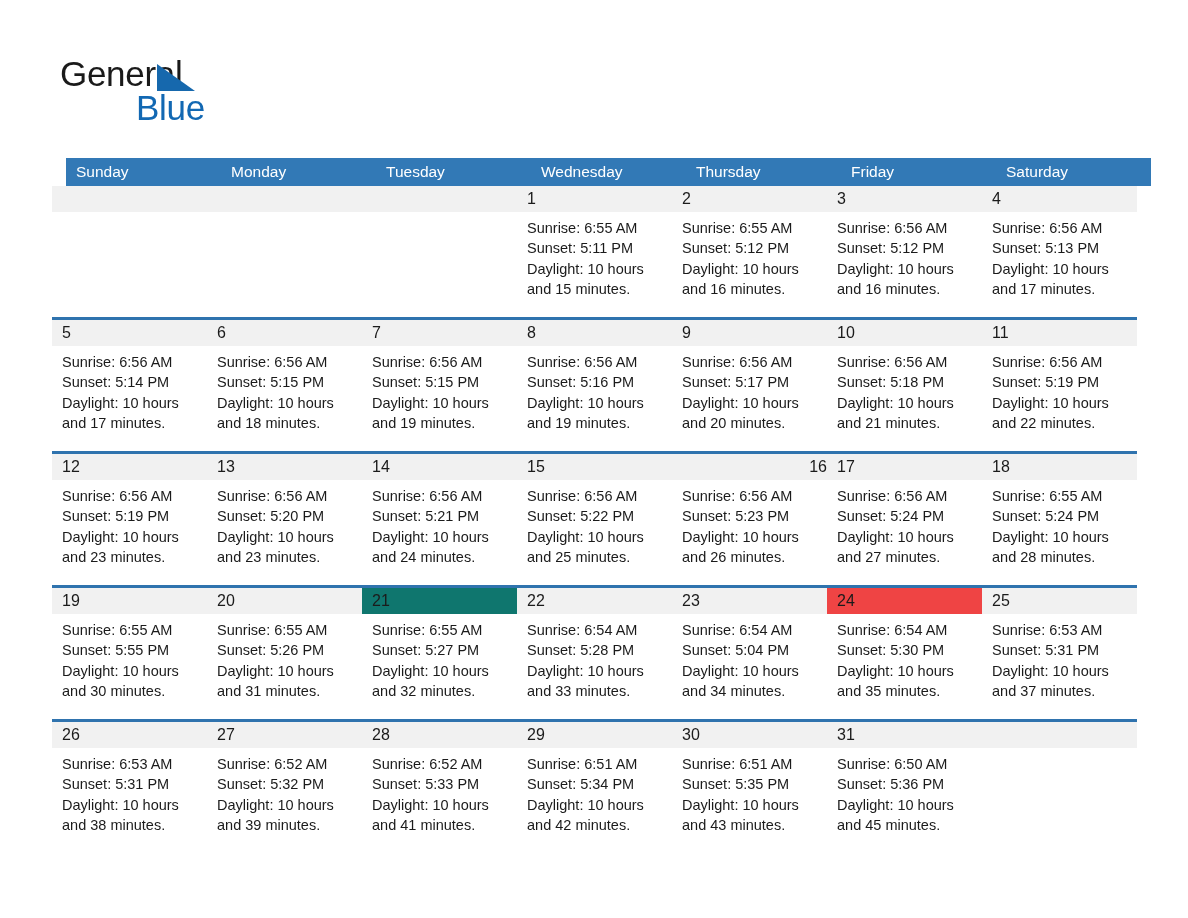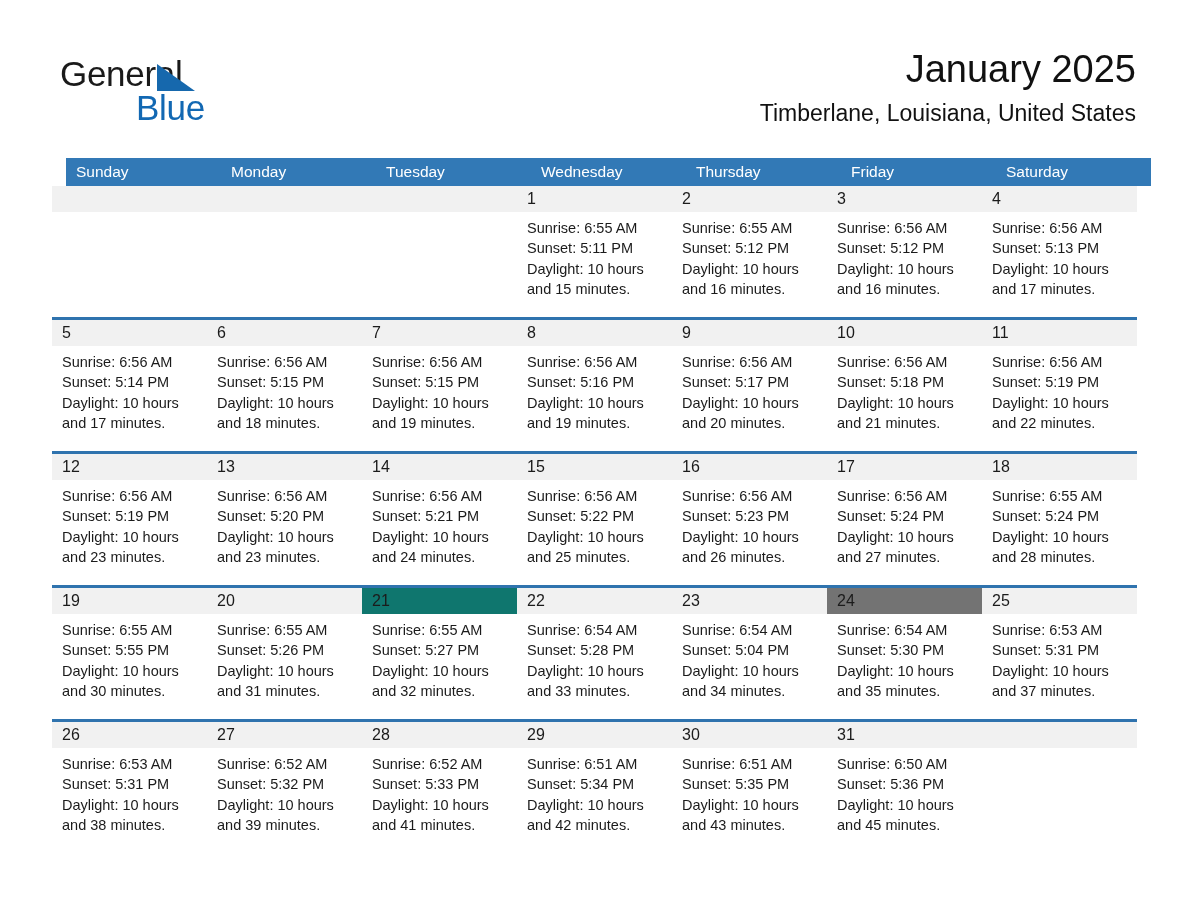--- a/index.html
+++ b/index.html
@@ -166,24 +166,20 @@
 <div class="page">
 
   <div class="header">
 
     <div class="logo">
       <div class="logo-line1">General</div>
       <div class="logo-tri-inner" style="background: rgb(22, 104, 173);"></div>
       <div class="logo-line2" style="color: rgb(18, 104, 179);">Blue</div>
     </div>
 
-    <div class="title-block">
-      <div class="cal-title">January 2025</div>
-      <div class="cal-subtitle">Timberlane, Louisiana, United States</div>
-    </div>
 
   </div>
 
   <div class="calendar">
 
     <div class="cal-row cal-head-row" style="background: rgb(50, 121, 182);">
       <div class="head-cell">Sunday</div>
       <div class="head-cell">Monday</div>
       <div class="head-cell">Tuesday</div>
       <div class="head-cell">Wednesday</div>
@@ -346,21 +342,21 @@
             <div class="day-cell">
               <div class="day-num-band" style="background: rgb(241, 241, 241);"><span class="day-num">15</span></div>
               <div class="day-body">
                 <div class="day-line">Sunrise: 6:56 AM</div>
                 <div class="day-line">Sunset: 5:22 PM</div>
                 <div class="day-line">Daylight: 10 hours</div>
                 <div class="day-line">and 25 minutes.</div>
               </div>
             </div>
             <div class="day-cell">
-              <div class="day-num-band" style="background: rgb(241, 241, 241);"><span class="day-num">16</span></div>
+              <div class="day-num-band" style="background: rgb(241, 241, 241); text-align: right;"><span class="day-num">16</span></div>
               <div class="day-body">
                 <div class="day-line">Sunrise: 6:56 AM</div>
                 <div class="day-line">Sunset: 5:23 PM</div>
                 <div class="day-line">Daylight: 10 hours</div>
                 <div class="day-line">and 26 minutes.</div>
               </div>
             </div>
             <div class="day-cell">
               <div class="day-num-band" style="background: rgb(241, 241, 241);"><span class="day-num">17</span></div>
               <div class="day-body">
@@ -423,21 +419,21 @@
             <div class="day-cell">
               <div class="day-num-band" style="background: rgb(241, 241, 241);"><span class="day-num">23</span></div>
               <div class="day-body">
                 <div class="day-line">Sunrise: 6:54 AM</div>
                 <div class="day-line">Sunset: 5:04 PM</div>
                 <div class="day-line">Daylight: 10 hours</div>
                 <div class="day-line">and 34 minutes.</div>
               </div>
             </div>
             <div class="day-cell">
-              <div class="day-num-band" style="background: #737373;"><span class="day-num">24</span></div>
+              <div class="day-num-band" style="background: #ef4444;"><span class="day-num">24</span></div>
               <div class="day-body">
                 <div class="day-line">Sunrise: 6:54 AM</div>
                 <div class="day-line">Sunset: 5:30 PM</div>
                 <div class="day-line">Daylight: 10 hours</div>
                 <div class="day-line">and 35 minutes.</div>
               </div>
             </div>
             <div class="day-cell">
               <div class="day-num-band" style="background: rgb(241, 241, 241);"><span class="day-num">25</span></div>
               <div class="day-body">

